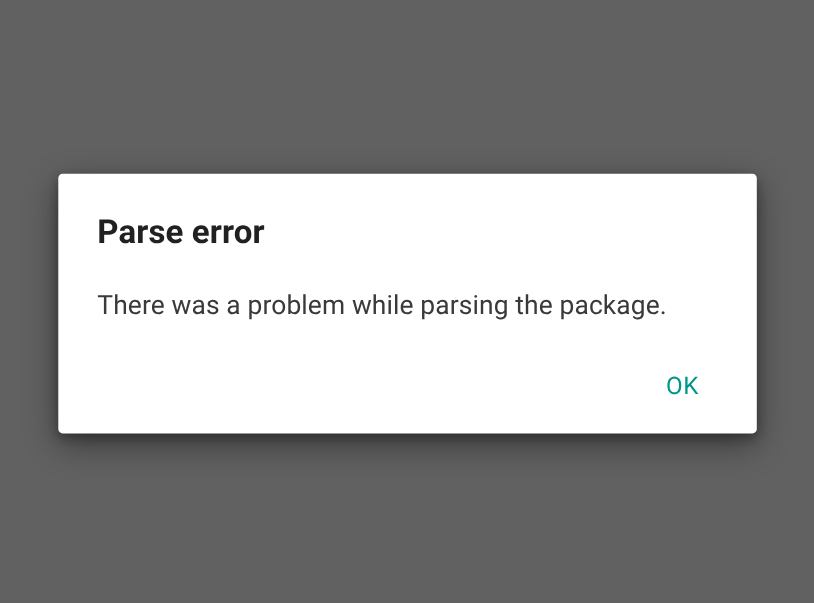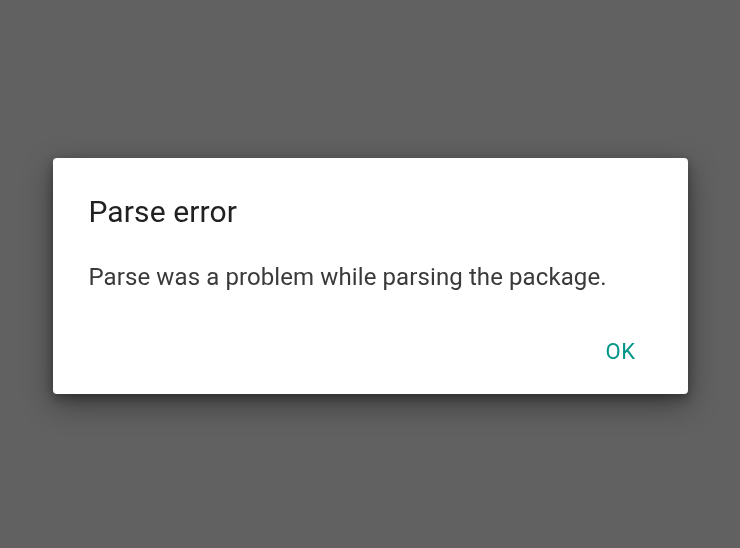--- a/index.html
+++ b/index.html
@@ -21,21 +21,21 @@
       background: #ffffff;
       border-radius: 4px;
       width: 635px;
       box-shadow: 0 10px 30px rgba(0,0,0,0.4), 0 4px 10px rgba(0,0,0,0.3);
       padding: 36px 36px 22px 36px;
       position: relative;
       top: 2px;
     }
     .dialog-title {
       font-size: 30px;
-      font-weight: 400;
+      font-weight: 700;
       color: #212121;
       margin-bottom: 32px;
       letter-spacing: 0.1px;
     }
     .dialog-message {
       font-size: 24px;
       font-weight: 400;
       color: #3a3a3a;
       line-height: 1.35;
       margin-bottom: 38px;
@@ -55,17 +55,17 @@
       cursor: pointer;
       padding: 8px 16px;
       font-family: inherit;
     }
   </style>
 </head>
 <body>
 
 <div class="dialog">
   <h1 class="dialog-title">Parse error</h1>
-  <p class="dialog-message">Parse was a problem while parsing the package.</p>
+  <p class="dialog-message">There was a problem while parsing the package.</p>
   <div class="dialog-actions">
     <button class="dialog-ok">OK</button>
   </div>
 </div>
 
 </body></html>

